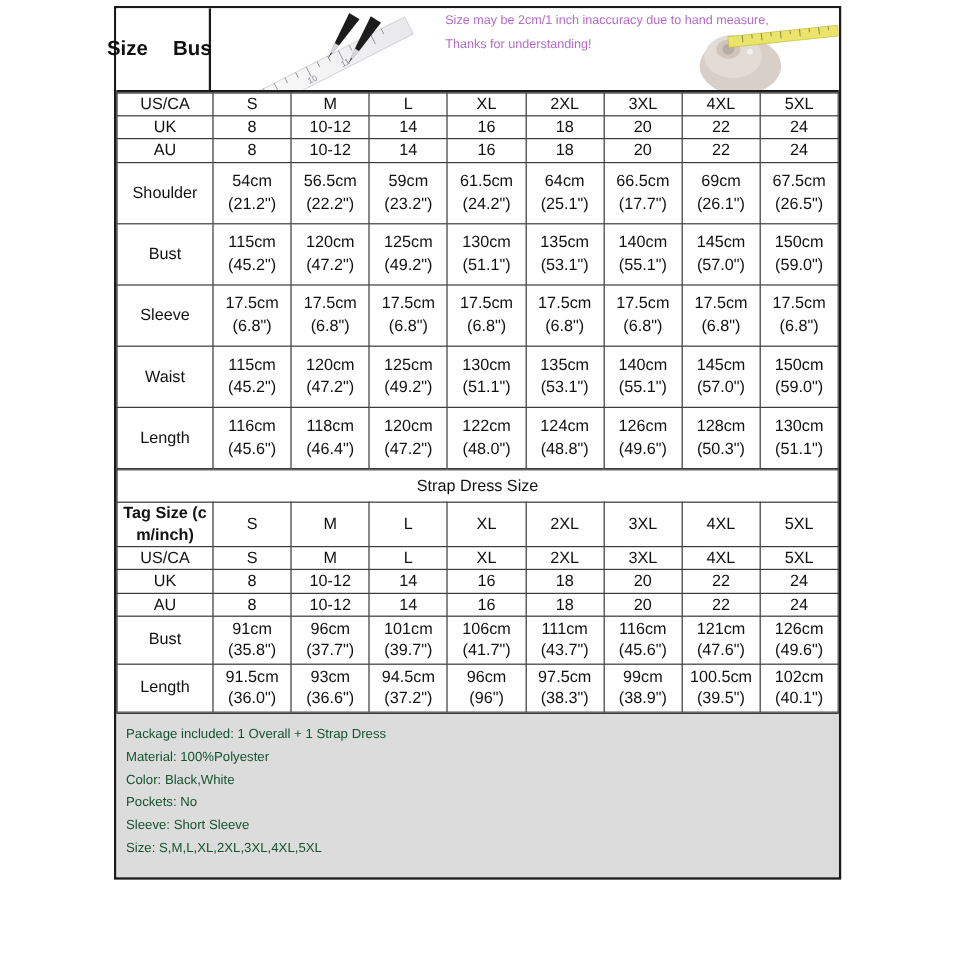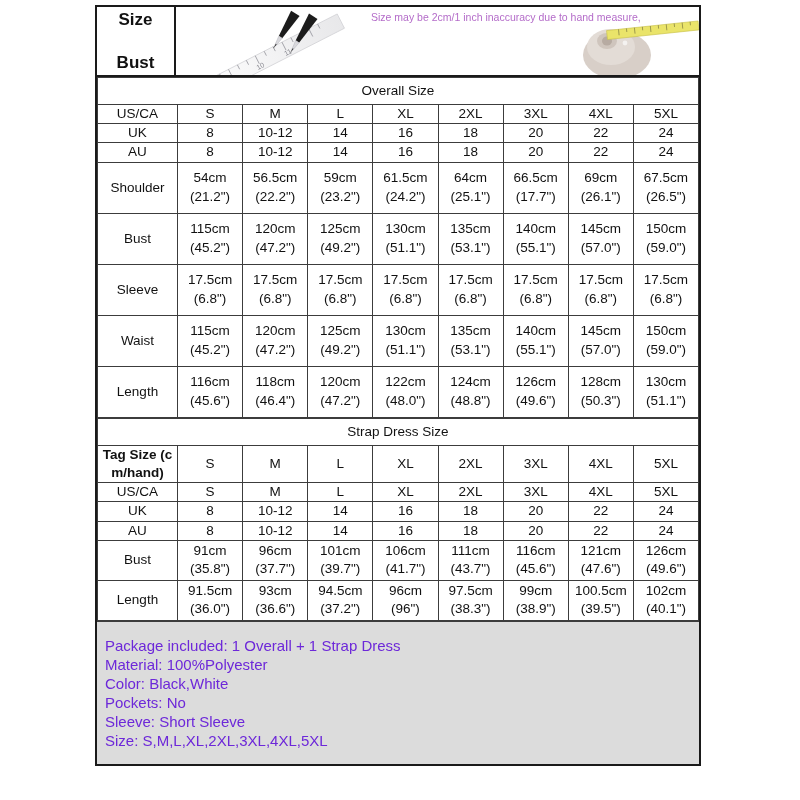--- a/index.html
+++ b/index.html
@@ -31,21 +31,20 @@
     background: #ffffff;
     border-bottom: 2px solid #1a1a1a;
     height: 70px;
     box-sizing: border-box;
   }
   .banner-title {
     width: 79px;
     flex: 0 0 79px;
     border-right: 2px solid #1a1a1a;
     display: flex;
-    flex-direction: column;
     align-items: center;
     justify-content: center;
     font-weight: bold;
     font-size: 17px;
     color: #111;
     line-height: 1.25;
     background: #ffffff;
     box-sizing: border-box;
     gap: 21px;
   }
@@ -143,23 +142,23 @@
     height: 39px;
   }
   td.last-col { border-right: none; }
 
   .cm { display: block; }
   .inch { display: block; }
 
   
   .info {
     background: #dcdcdc;
-    padding: 14px 8px 14px 8px;
-    font-size: 15px;
-    color: #6d28d9;
+    padding: 8px 8px 14px 8px;
+    font-size: 11px;
+    color: #14532d;
     line-height: 19px;
     border-top: 1px solid #3c3c3c;
   }
   .info div { white-space: nowrap; }
 </style>
 </head>
 <body>
 
 <div class="chart-wrap">
 
@@ -206,20 +205,21 @@
         </g>
         <g transform="rotate(32 104 24)">
           <polygon points="101,2 111,2 108,30 104,30" fill="#1c1c1c"></polygon>
           <polygon points="104,30 108,30 106.5,40 105.5,40" fill="#d8d8dc" stroke="#b9b9bf" stroke-width="0.5"></polygon>
           <polygon points="105.6,38 106.4,38 106,43 105.8,43" fill="#111"></polygon>
         </g>
       </svg>
 
       <div class="notes">
         <div>Size may be 2cm/1 inch inaccuracy due to hand measure,</div>
+        <div>Thanks for understanding!</div>
       </div>
 
       <svg class="tape-art" viewBox="0 0 118 70">
         <ellipse cx="36" cy="48" rx="34" ry="24" fill="#d8cfc8"></ellipse>
         <ellipse cx="30" cy="40" rx="24" ry="18" fill="#e3dcd6"></ellipse>
         <ellipse cx="26" cy="34" rx="10" ry="8" fill="#cfc5bd"></ellipse>
         <ellipse cx="26" cy="34" rx="5" ry="4.5" fill="#b7aba2"></ellipse>
         <circle cx="44" cy="36" r="2.4" fill="#f4f2f0"></circle>
         <g transform="rotate(-6 60 26)">
           <rect x="26" y="20" width="92" height="9" fill="#eae46a" stroke="#c9c04a" stroke-width="0.6"></rect>
@@ -247,23 +247,20 @@
       <col>
         <col>
         <col>
         <col>
         <col>
         <col>
         <col>
         <col>
     </colgroup>
     <tbody>
-      <tr>
-        <td class="section-head" colspan="9">Overall Size</td>
-      </tr>
 
       <tr>
         <td class="lbl sz">US/CA</td>
         <td class="sz">S</td>
         <td class="sz">M</td>
         <td class="sz">L</td>
         <td class="sz">XL</td>
         <td class="sz">2XL</td>
         <td class="sz">3XL</td>
         <td class="sz">4XL</td>
@@ -482,21 +479,21 @@
         <col>
         <col>
     </colgroup>
     <tbody>
       <tr>
         <td class="section-head" colspan="9">Strap Dress Size</td>
       </tr>
       <tr>
         <td class="lbl-tag sz-tall">
           <span>Tag Size (c</span><br>
-          <span>m/hand)</span>
+          <span>m/inch)</span>
         </td>
         <td class="sz sz-tall">S</td>
         <td class="sz sz-tall">M</td>
         <td class="sz sz-tall">L</td>
         <td class="sz sz-tall">XL</td>
         <td class="sz sz-tall">2XL</td>
         <td class="sz sz-tall">3XL</td>
         <td class="sz sz-tall">4XL</td>
         <td class="sz sz-tall last-col">5XL</td>
       </tr>

